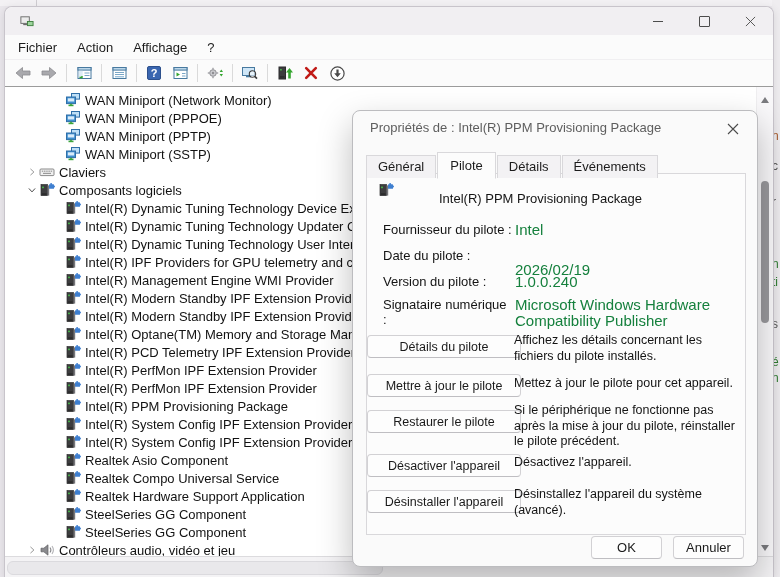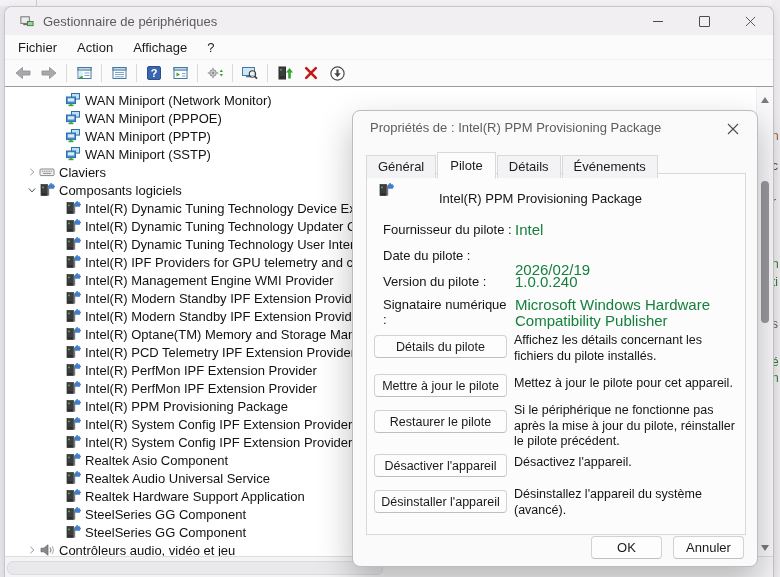--- a/index.html
+++ b/index.html
@@ -64,21 +64,21 @@
   #tabstrip{position:absolute;left:13px;top:41px;display:flex;align-items:flex-end;z-index:2;}
   .tab{font-size:13px;color:#1c1c1c;padding:3px 11px 4px;background:#f3f2f4;
     border:1px solid #d9d8db;border-bottom:none;margin-right:1px;}
   .tab.active{background:#fcfcfc;padding:5px 12px 5px;margin-bottom:-1px;border-bottom:1px solid #fcfcfc;}
   #tab-panel{position:absolute;left:13px;top:62px;width:378px;height:360px;
     background:#fcfcfc;border:1px solid #d9d8db;}
   #dev-icon{position:absolute;left:11px;top:8px;width:34px;height:34px;}
   #dev-name{position:absolute;left:72px;top:17px;font-size:13px;color:#141414;}
   .info-label{position:absolute;left:16px;width:130px;font-size:13px;color:#141414;}
   .info-value{position:absolute;left:148px;width:226px;font-size:15px;color:#15803d;line-height:15.5px;}
-  .act-btn{position:absolute;left:7px;width:133px;height:23px;box-sizing:border-box;
+  .act-btn{position:absolute;left:0;width:154px;height:23px;box-sizing:border-box;
     background:#fdfdfd;border:1px solid #d2d1d4;border-bottom-color:#bfbec2;border-radius:4px;
     font-size:12.5px;color:#1a1a1a;display:flex;align-items:center;justify-content:center;
     font-family:"Liberation Sans",sans-serif;}
   .act-desc{position:absolute;left:147px;width:230px;font-size:12.5px;color:#141414;line-height:15.5px;}
   .dlg-btn{position:absolute;width:71px;height:23px;box-sizing:border-box;top:425px;
     background:#fdfdfd;border:1px solid #d2d1d4;border-bottom-color:#bfbec2;border-radius:4px;
     font-size:13px;color:#1a1a1a;display:flex;align-items:center;justify-content:center;
     font-family:"Liberation Sans",sans-serif;}
   #btn-ok{left:238px;} #btn-cancel{left:320px;}
 </style>
@@ -102,21 +102,20 @@
 
 <div id="main-window">
   <div id="titlebar">
     <span id="app-icon">
         <svg width="15" height="15" viewBox="0 0 16 16">
           <rect x="2" y="3" width="9" height="7" fill="#ececec" stroke="#6a6a6a"></rect>
           <rect x="4.5" y="10.5" width="4" height="1.4" fill="#6a6a6a"></rect>
           <rect x="9" y="8" width="6" height="4.4" fill="#9dd49d" stroke="#3f7f3f"></rect>
         </svg>
       </span>
-    <span id="title-text">Gestionnaire de périphériques</span>
     <div id="win-controls">
         <div class="win-btn">
           <span class="glyph-min"></span>
         </div>
         <div class="win-btn">
           <span class="glyph-max"></span>
         </div>
         <div class="win-btn">
           <span>
             <svg width="11" height="11" viewBox="0 0 12 12">
@@ -587,21 +586,21 @@
               <rect x="8.6" y="3.4" width="1.6" height="10.2" fill="#77777b"></rect>
               <rect x="3.2" y="4.6" width="1.6" height="1.6" fill="#49c84d"></rect>
               <rect x="3" y="11.6" width="4.6" height="0.9" fill="#1c1c1c"></rect>
               <g fill="#3f7fd0">
                 <rect x="10" y="2.2" width="5" height="4.6" rx="0.6"></rect>
                 <circle cx="12.1" cy="2" r="1"></circle>
                 <circle cx="15" cy="4.5" r="1"></circle>
               </g>
             </svg>
           </span>
-          <span class="tlabel">Realtek Audio Universal Service</span>
+          <span class="tlabel">Realtek Compo Universal Service</span>
         </div>
         <div class="tree-row d2">
           <span class="ticon">
             <svg width="16" height="16" viewBox="0 0 16 16">
               <rect x="2" y="2.6" width="6.6" height="11" fill="#3d3d3f" stroke="#2b2b2d" stroke-width="0.7"></rect>
               <rect x="8.6" y="3.4" width="1.6" height="10.2" fill="#77777b"></rect>
               <rect x="3.2" y="4.6" width="1.6" height="1.6" fill="#49c84d"></rect>
               <rect x="3" y="11.6" width="4.6" height="0.9" fill="#1c1c1c"></rect>
               <g fill="#3f7fd0">
                 <rect x="10" y="2.2" width="5" height="4.6" rx="0.6"></rect>

